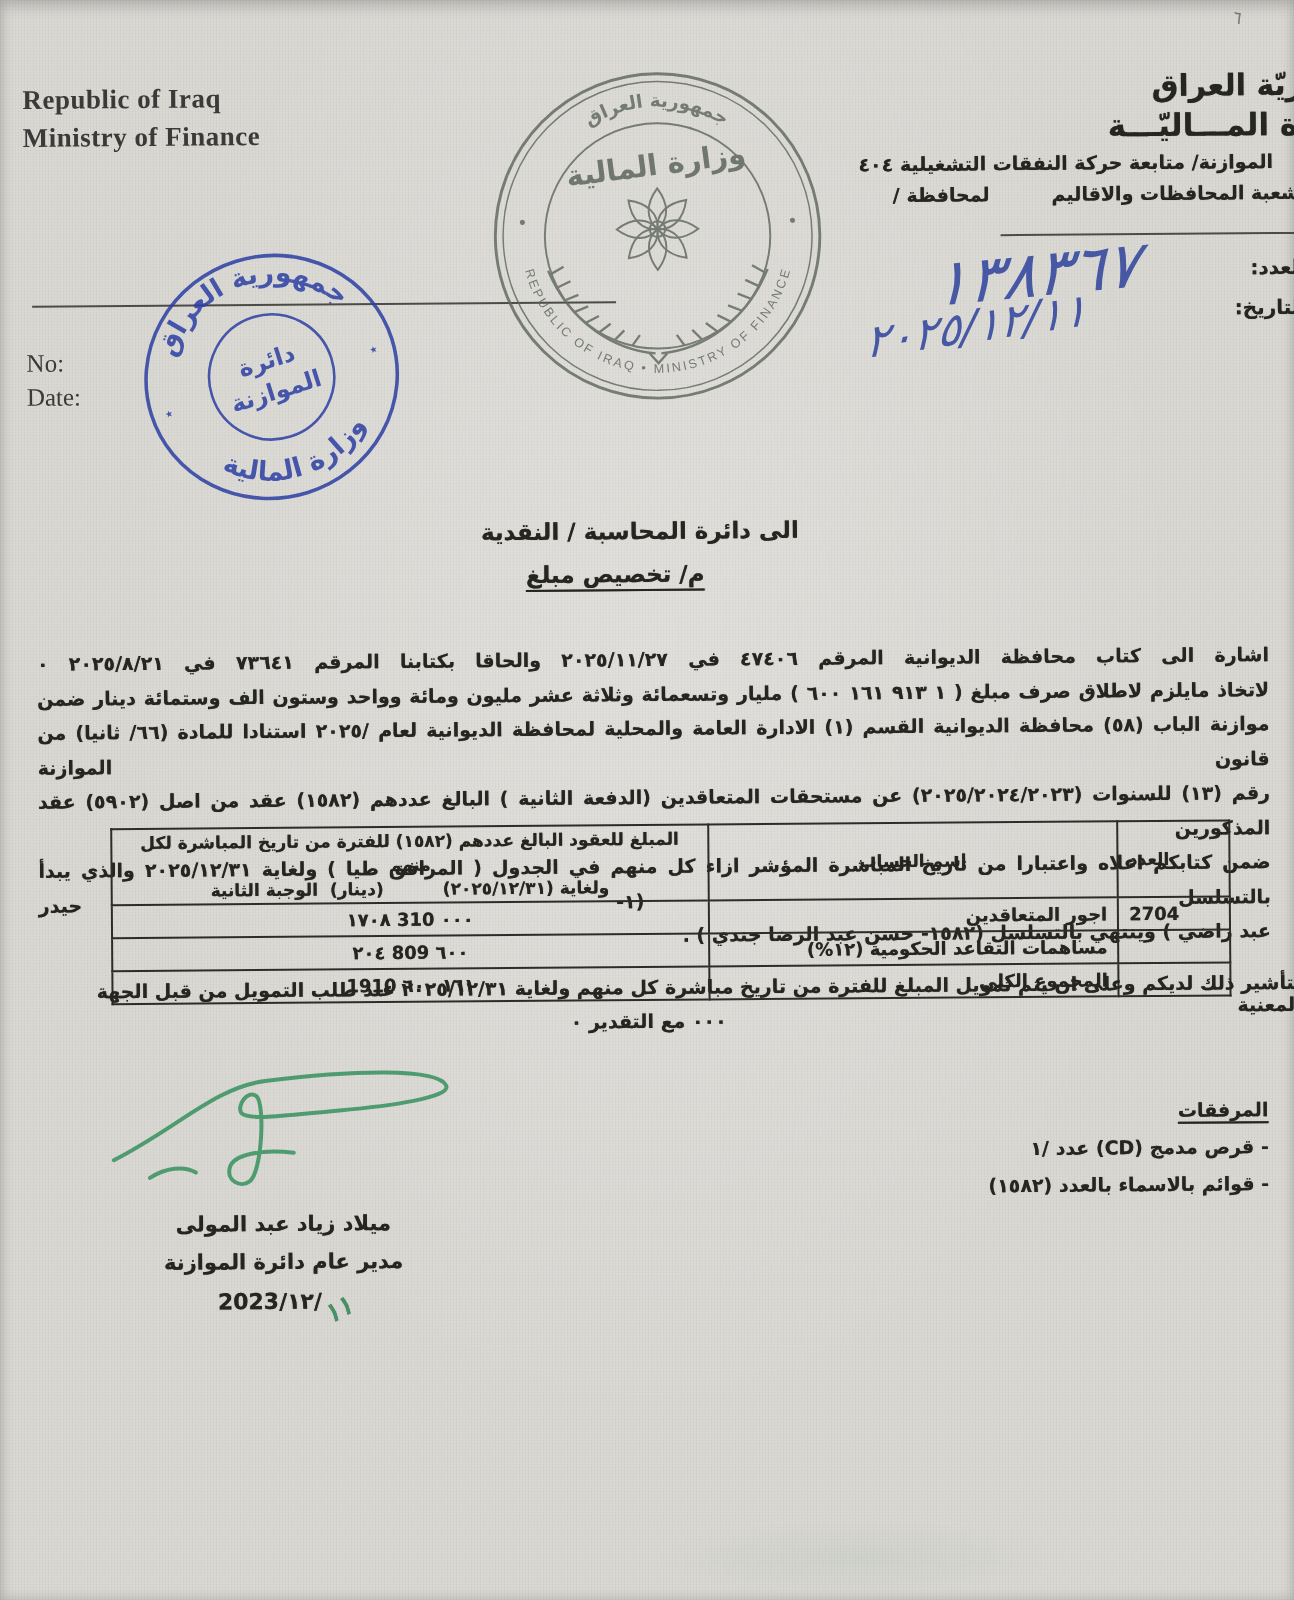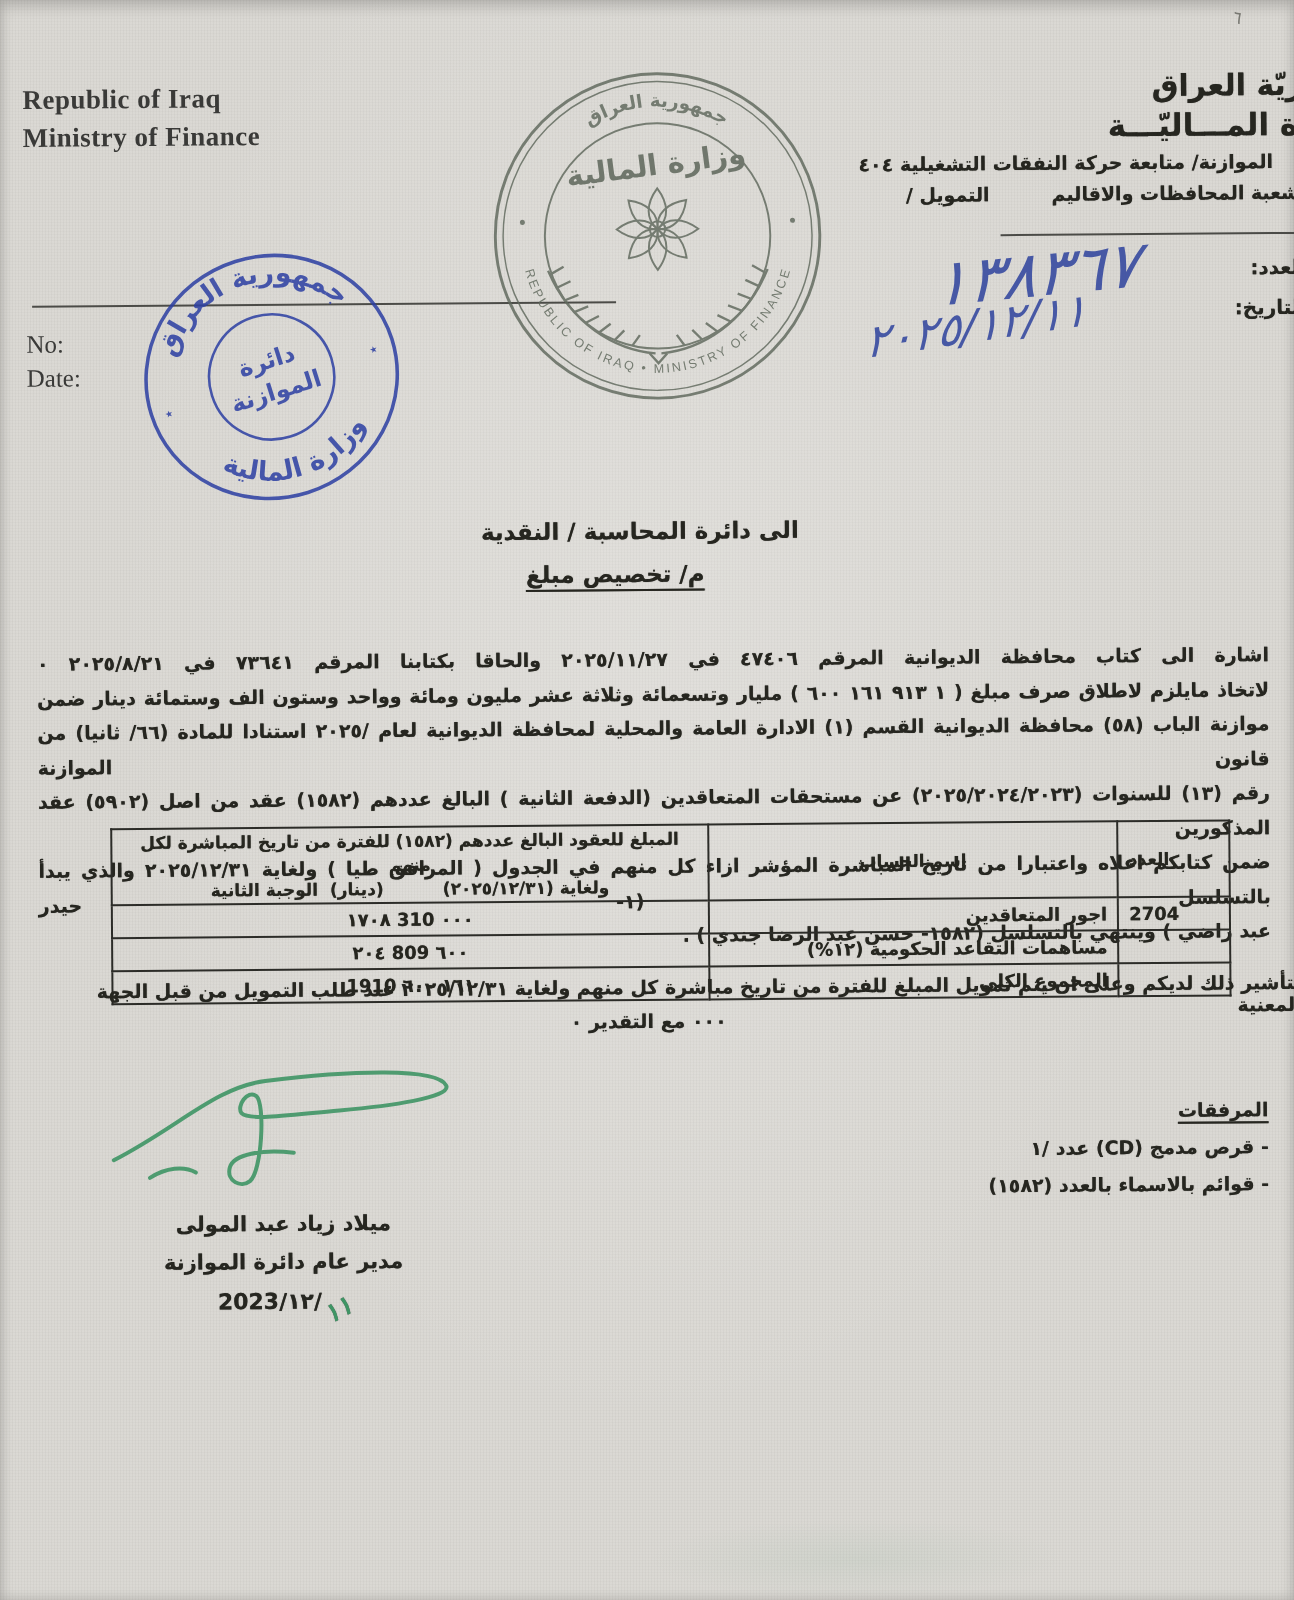--- a/index.html
+++ b/index.html
@@ -27,21 +27,21 @@
   
   .ar-l1{right:-95px;top:72px;font-size:30px;}
   .ar-l2{right:-75px;top:111px;font-size:31px;}
   .ar-l3{right:16px;top:155px;font-size:19px;}
   .ar-l4{right:-24px;top:186px;font-size:19px;display:flex;flex-direction:row-reverse;gap:62px;}
 
   .rule{background:#4b4b47;height:2px;}
   .rule-left{left:36px;top:301px;width:584px;}
   .rule-right{left:1005px;top:237px;width:300px;}
 
-  .no-date{left:30px;top:323px;font-family:"Liberation Serif",serif;font-size:25px;line-height:34px;color:#3a3a38;}
+  .no-date{left:30px;top:342px;font-family:"Liberation Serif",serif;font-size:25px;line-height:34px;color:#3a3a38;}
 
   .ref-labels{right:-16px;top:252px;font-size:20px;font-weight:700;line-height:40px;text-align:right;}
 
   
   .hw{color:#33479f;opacity:.88;direction:ltr;unicode-bidi:isolate;font-style:italic;}
   .hw-number{left:938px;top:240px;font-size:64px;letter-spacing:9px;transform:rotate(-5deg) skewX(-8deg);}
   .hw-date{left:868px;top:302px;font-size:45px;letter-spacing:3px;transform:rotate(-8deg) skewX(-10deg);}
 
   .to-line{left:0;right:10px;top:518px;text-align:center;font-size:23px;font-weight:700;}
   .subject-line{left:0;right:60px;top:561px;text-align:center;font-size:23px;font-weight:700;
@@ -89,21 +89,21 @@
 
     <div class="abs header-en">
       <div>Republic of Iraq</div>
       <div>Ministry of Finance</div>
     </div>
 
     <div class="abs ar printed b ar-l1">جمهوريّة العراق</div>
     <div class="abs ar printed b ar-l2">وزارة المـــاليّـــة</div>
     <div class="abs ar printed b ar-l3">الموازنة/ متابعة حركة النفقات التشغيلية ٤٠٤</div>
     <div class="abs ar printed b ar-l4">
-      <span>التمويل /</span>
+      <span>لمحافظة /</span>
       <span>/ شعبة المحافظات والاقاليم</span>
     </div>
 
     <div class="abs rule rule-left"></div>
     <div class="abs rule rule-right"></div>
 
     <div class="abs no-date">
       <div>No:</div>
       <div>Date:</div>
     </div>

